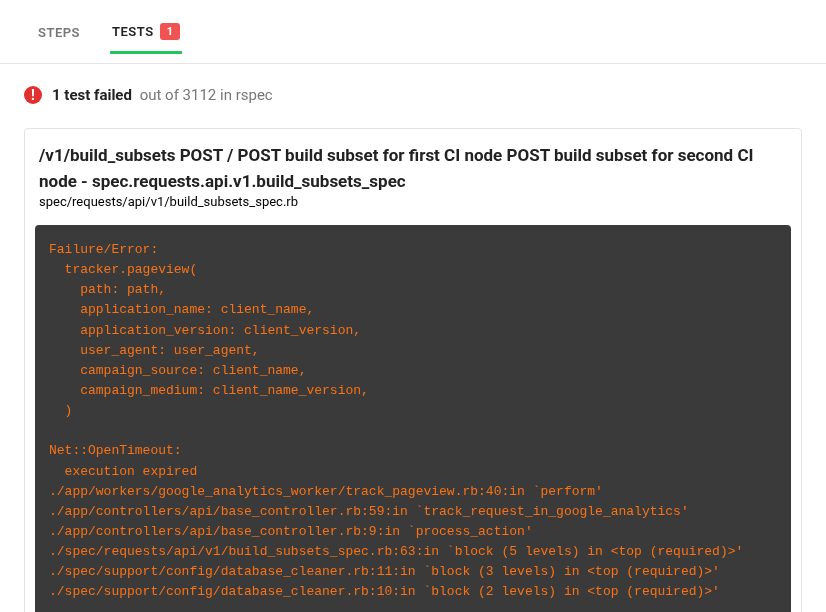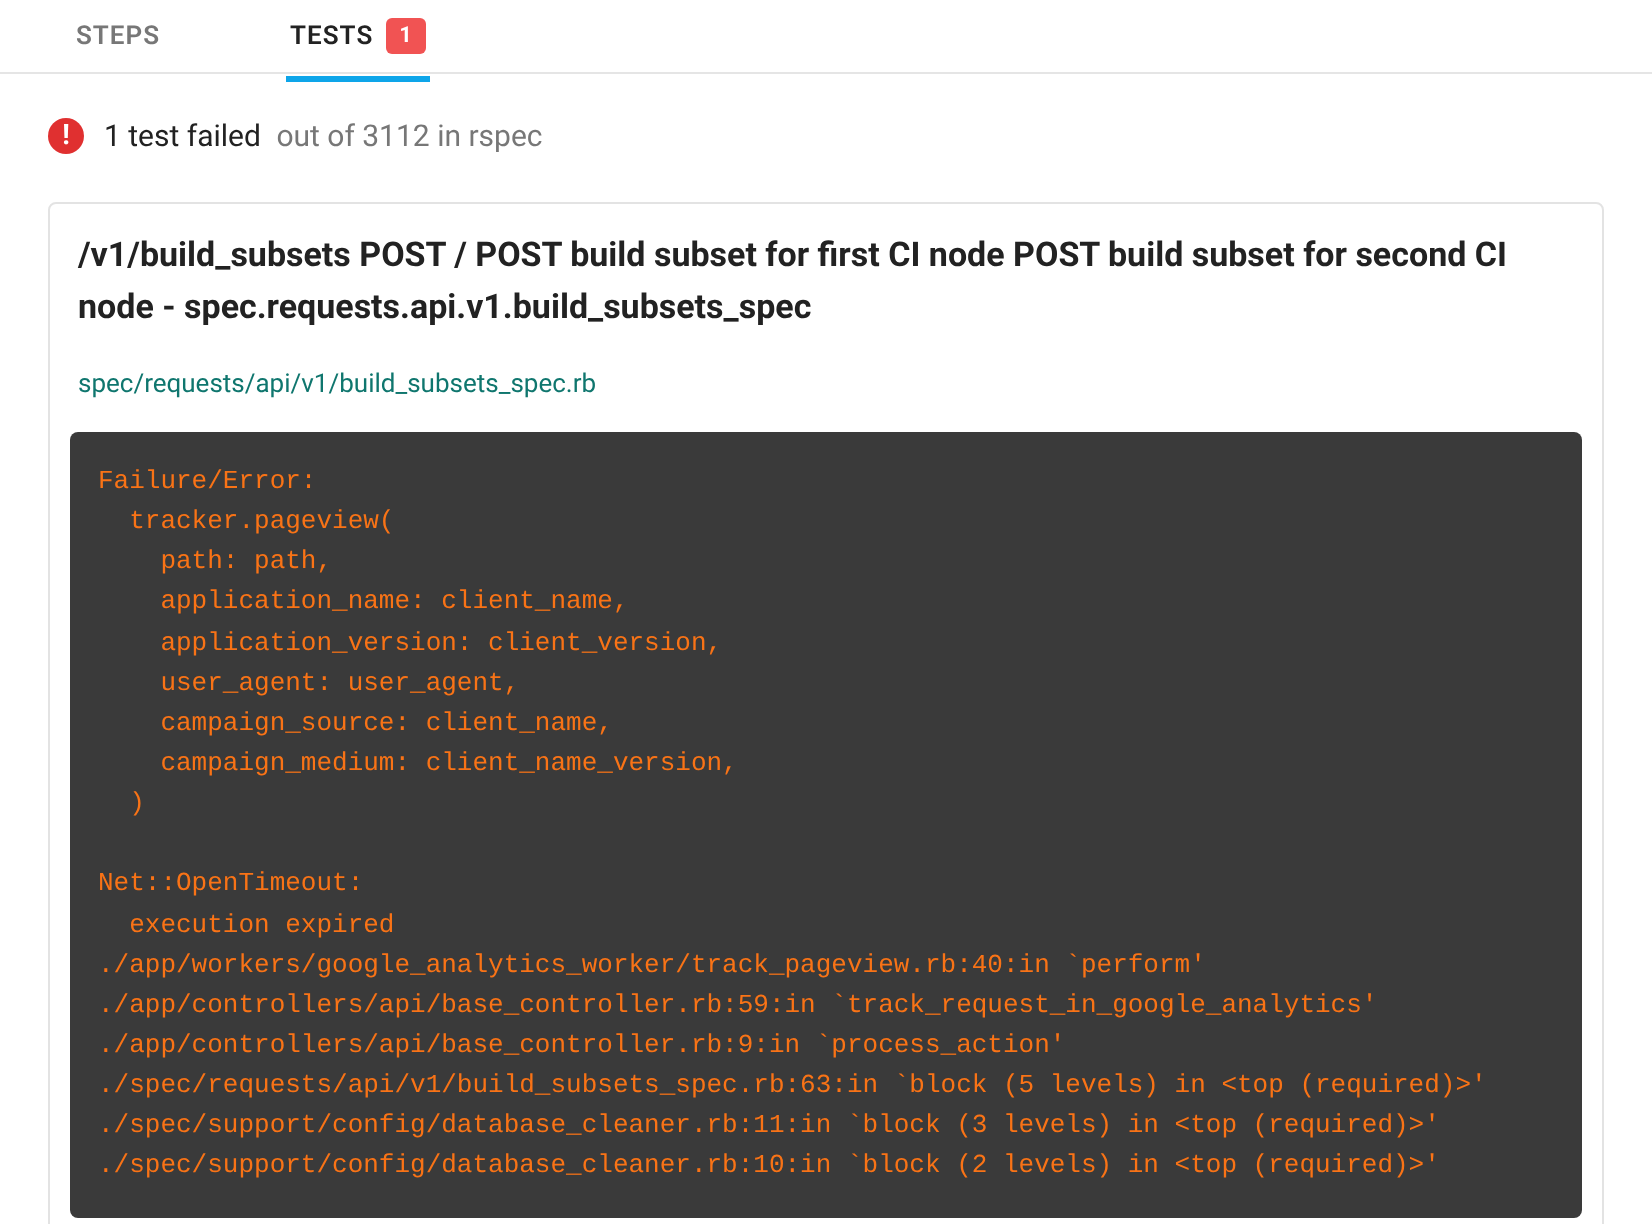--- a/index.html
+++ b/index.html
@@ -9,38 +9,37 @@
       width: 826px;
       height: 612px;
       overflow: hidden;
     }
     .tabs {
       display: flex;
       align-items: center;
       border-bottom: 1px solid #e5e5e5;
       padding: 0 36px;
       gap: 28px;
-      height: 37px;
+      height: 64px;
     }
     .tab {
       color: #777;
       font-weight: 600;
       font-size: 13px;
       letter-spacing: 0.5px;
       padding: 14px 2px 13px;
       cursor: pointer;
       display: flex;
       align-items: center;
       gap: 6px;
     }
     .tab.active {
       color: #222;
-      border-bottom: 3px solid #0ea5e9;
+      border-bottom: 3px solid #22c55e;
       padding-bottom: 11px;
-      margin-left: 33px;
     }
     .badge {
       background: #f15353;
       color: #fff;
       font-size: 11px;
       font-weight: 700;
       padding: 2px 7px;
       border-radius: 3px;
       line-height: 1.2;
     }
@@ -61,21 +60,21 @@
       display: flex;
       align-items: center;
       justify-content: center;
       flex-shrink: 0;
     }
     .status-text {
       font-size: 15px;
       color: #222;
     }
     .status-bold {
-      font-weight: 400;
+      font-weight: 700;
     }
     .status-rest {
       color: #777;
       margin-left: 4px;
     }
     .panel {
       margin: 14px 24px 0;
       border: 1px solid #e3e3e3;
       border-radius: 4px;
       background: #fff;
@@ -84,22 +83,22 @@
       padding: 14px 14px 10px;
     }
     .panel-title {
       font-size: 17px;
       font-weight: 700;
       color: #222;
       line-height: 1.5;
     }
     .panel-subtitle {
       font-size: 13px;
-      color: #0f766e;
-      margin-top: 18px;
+      color: #000000;
+      margin-top: 0;
     }
     .code-block {
       margin: 6px 10px 10px;
       background: #3a3a3a;
       border-radius: 4px;
       padding: 15px 14px;
       font-family: 'SFMono-Regular', Consolas, 'Liberation Mono', Menlo, monospace;
       font-size: 13px;
       line-height: 1.55;
       color: #f97316;

